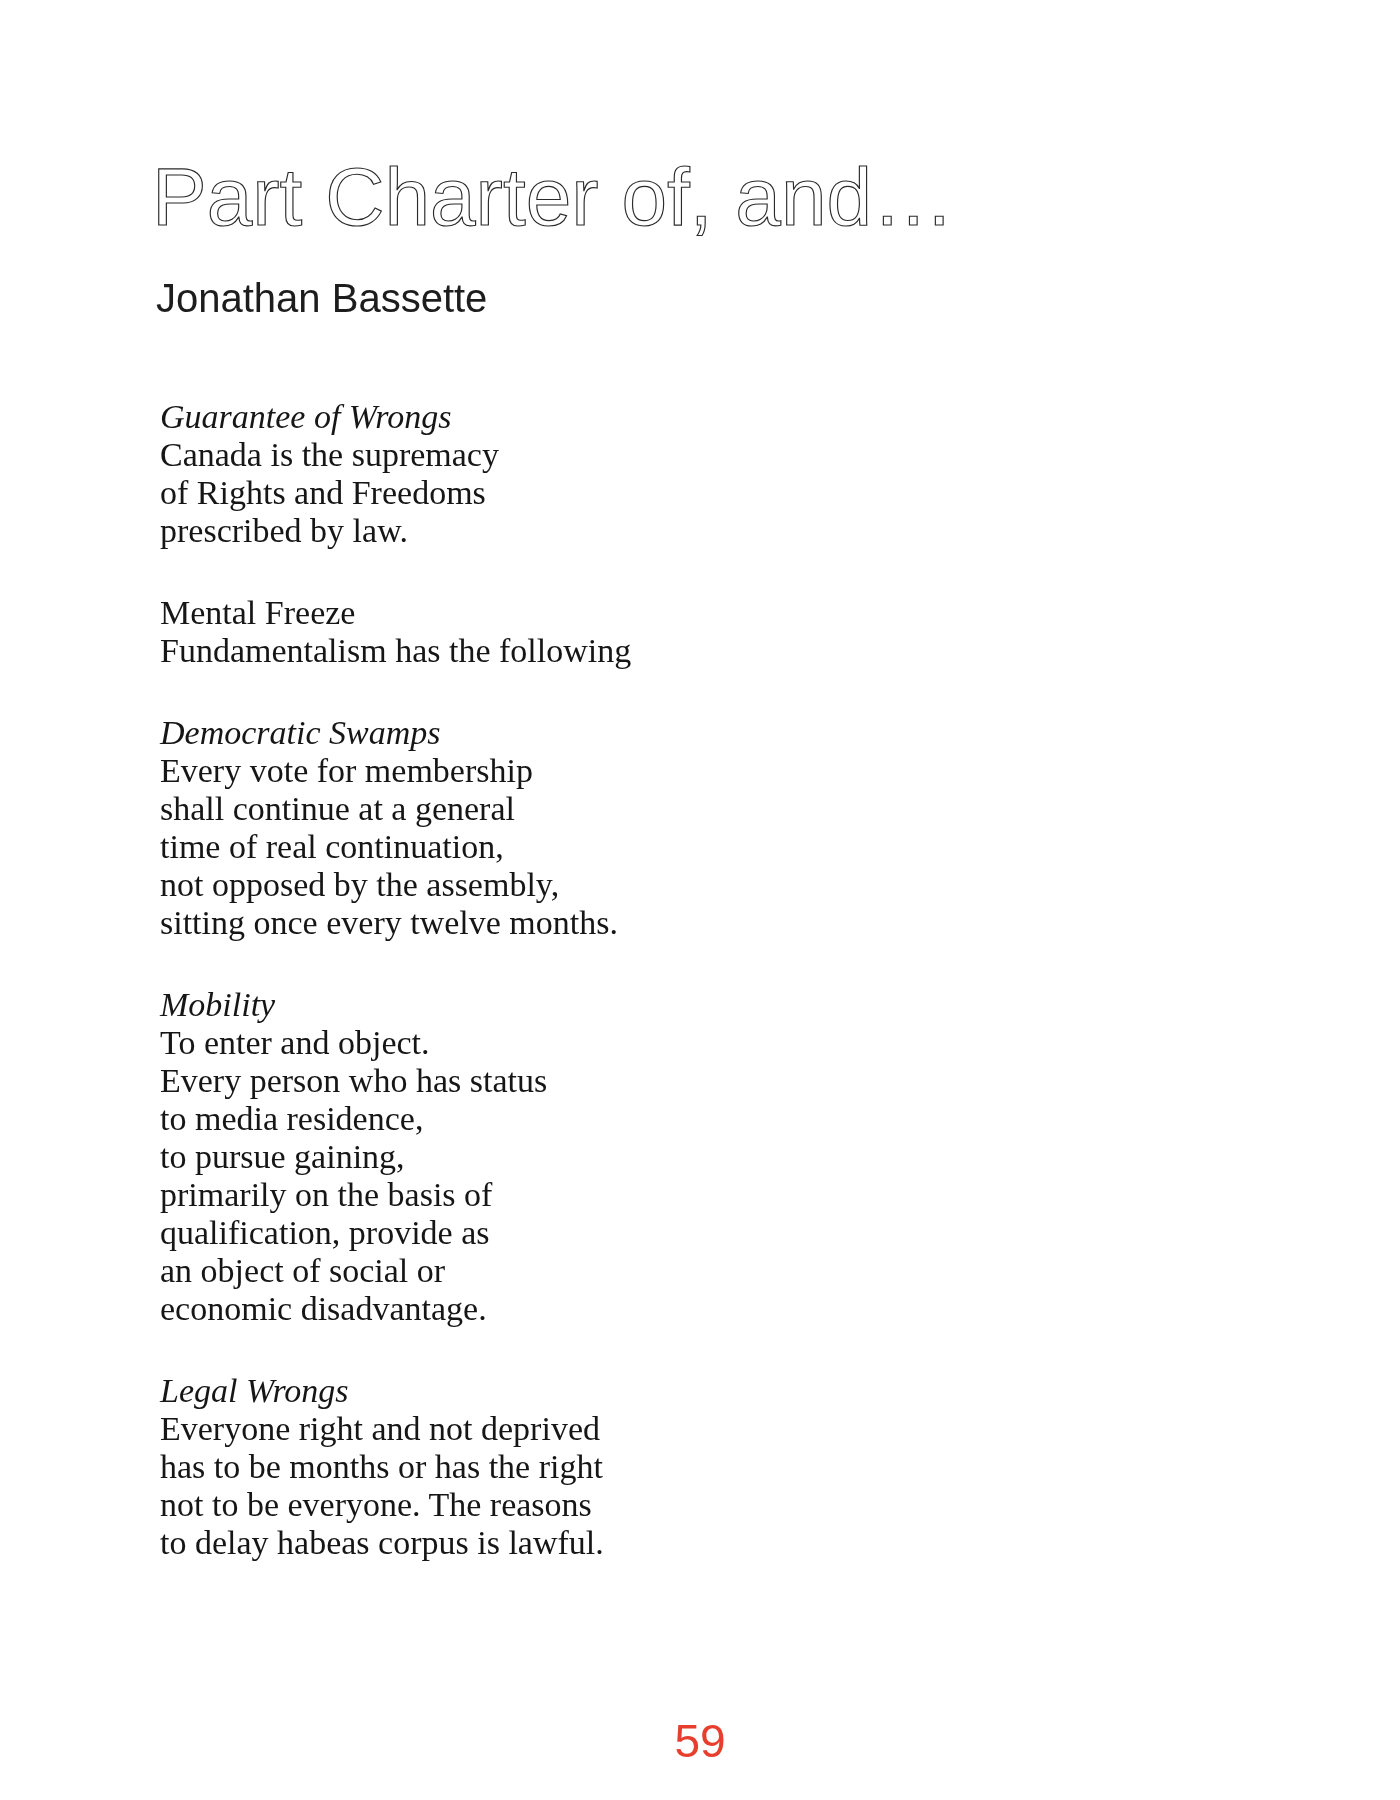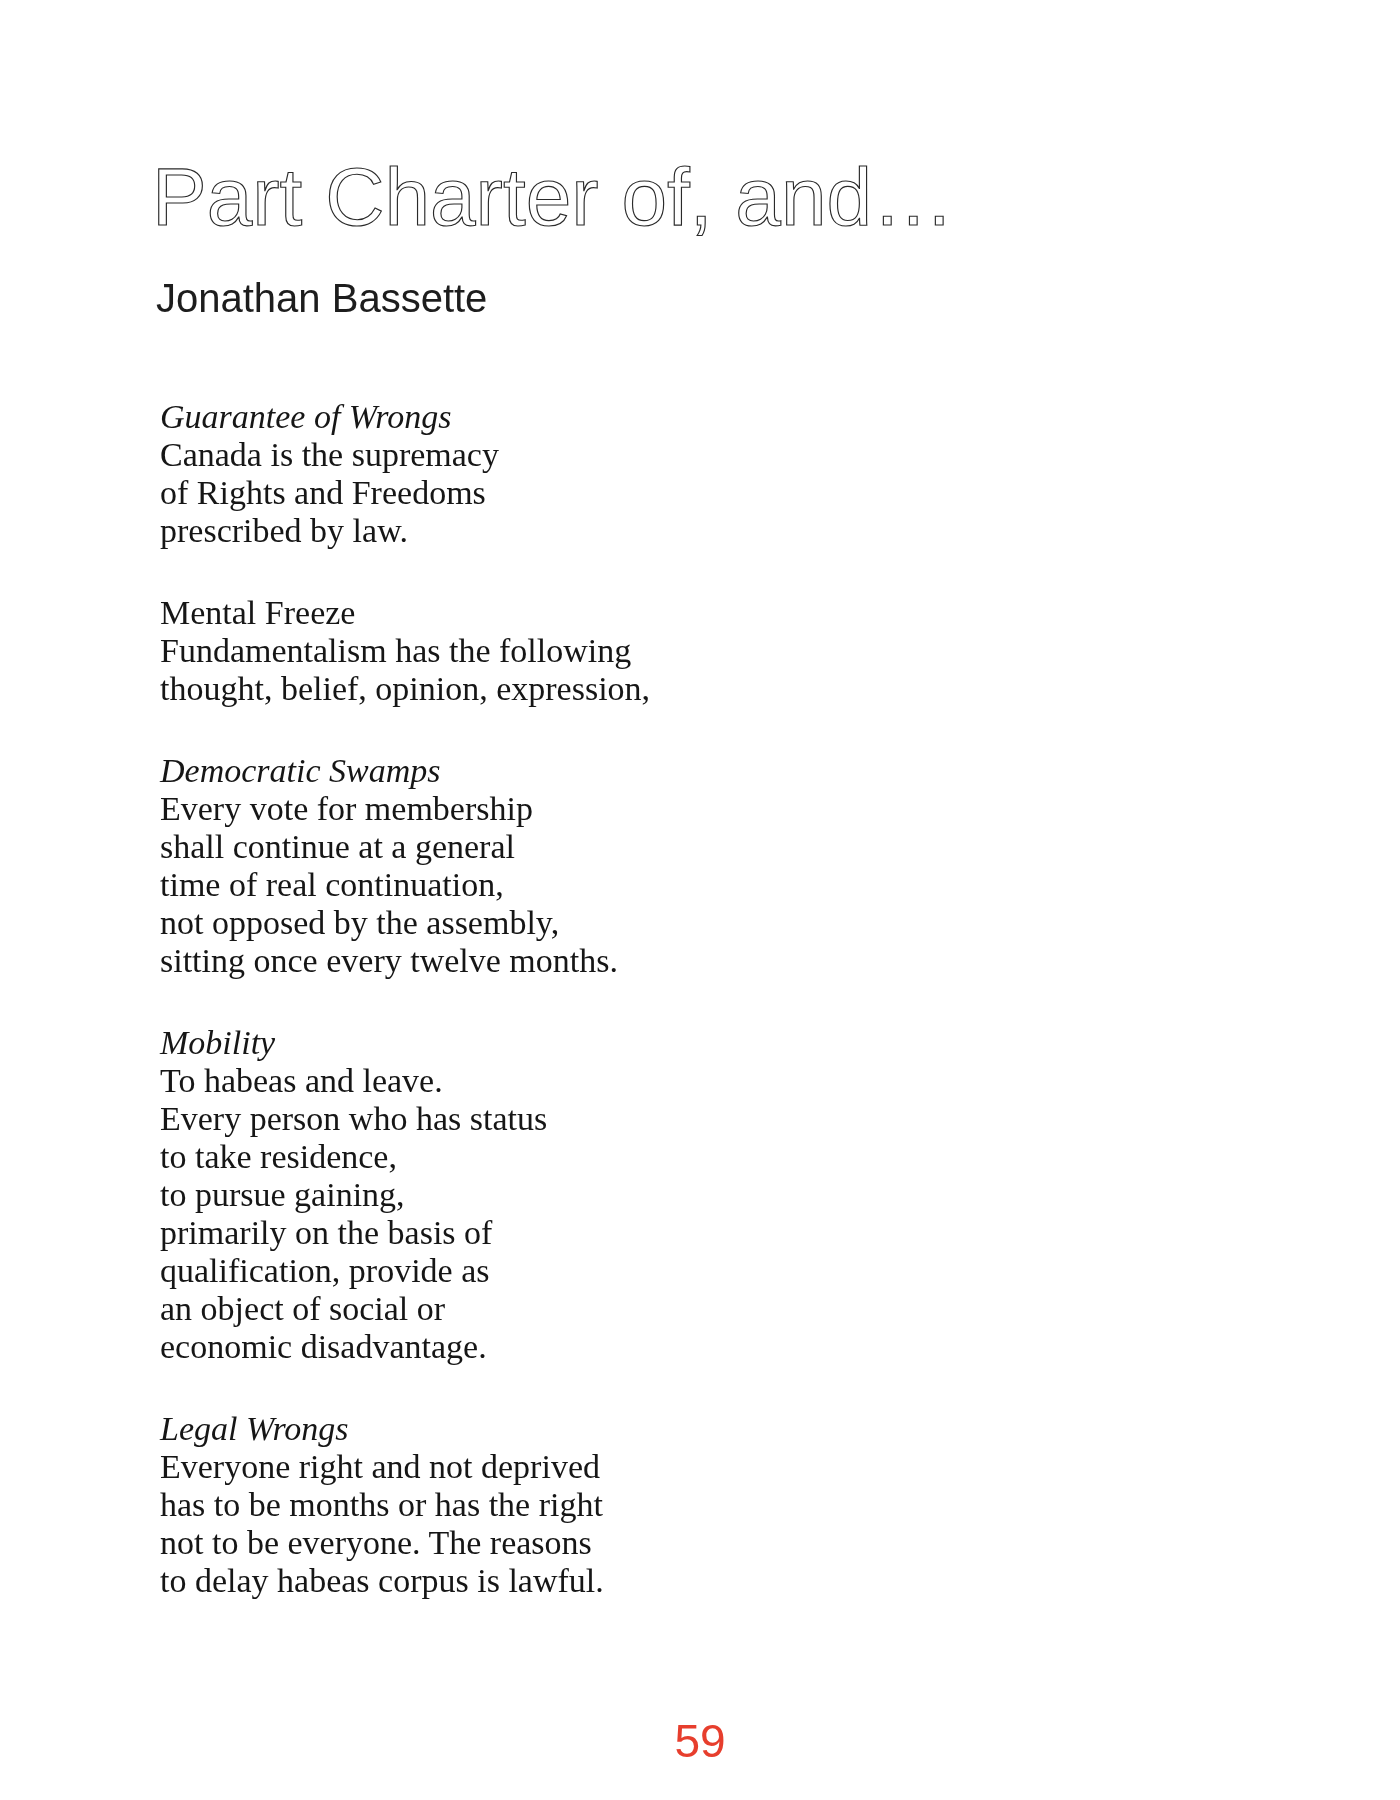--- a/index.html
+++ b/index.html
@@ -94,37 +94,36 @@
     <section class="stanza">
       <div class="stanza-title italic">Guarantee of Wrongs</div>
       <div class="poem-line">Canada is the supremacy</div>
       <div class="poem-line">of Rights and Freedoms</div>
       <div class="poem-line">prescribed by law.</div>
     </section>
 
     <section class="stanza">
       <div class="stanza-title roman">Mental Freeze</div>
       <div class="poem-line">Fundamentalism has the following</div>
-      <div class="poem-line">thought, belief, opinion, expression,</div>
     </section>
 
     <section class="stanza">
       <div class="stanza-title italic">Democratic Swamps</div>
       <div class="poem-line">Every vote for membership</div>
       <div class="poem-line">shall continue at a general</div>
       <div class="poem-line">time of real continuation,</div>
       <div class="poem-line">not opposed by the assembly,</div>
       <div class="poem-line">sitting once every twelve months.</div>
     </section>
 
     <section class="stanza">
       <div class="stanza-title italic">Mobility</div>
-      <div class="poem-line">To habeas and leave.</div>
+      <div class="poem-line">To enter and object.</div>
       <div class="poem-line">Every person who has status</div>
-      <div class="poem-line">to take residence,</div>
+      <div class="poem-line">to media residence,</div>
       <div class="poem-line">to pursue gaining,</div>
       <div class="poem-line">primarily on the basis of</div>
       <div class="poem-line">qualification, provide as</div>
       <div class="poem-line">an object of social or</div>
       <div class="poem-line">economic disadvantage.</div>
     </section>
 
     <section class="stanza">
       <div class="stanza-title italic">Legal Wrongs</div>
       <div class="poem-line">Everyone right and not deprived</div>

